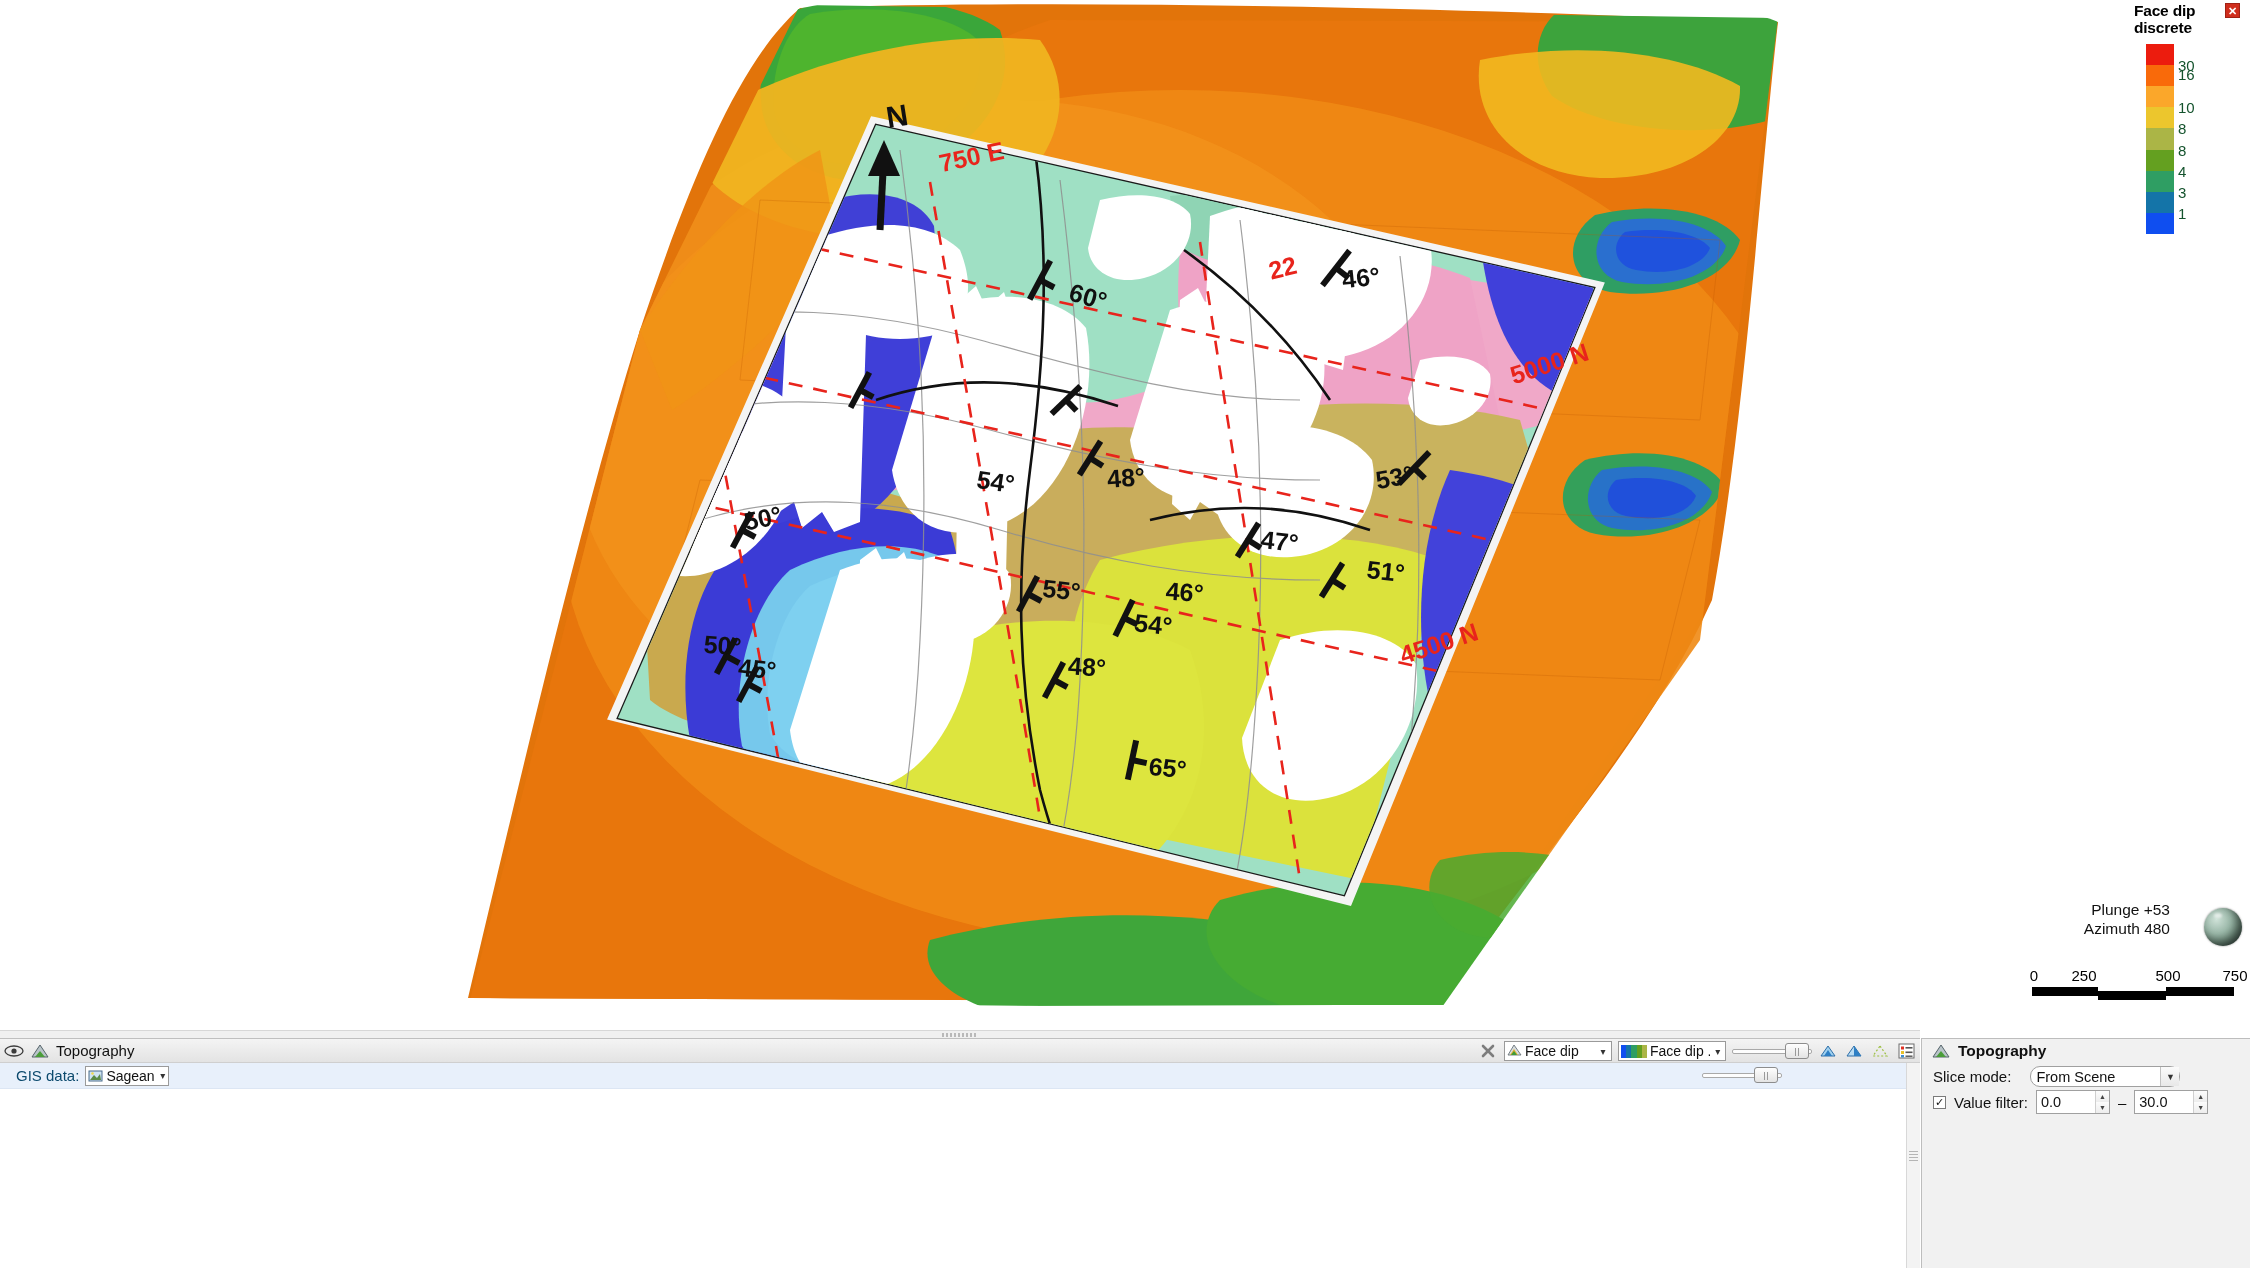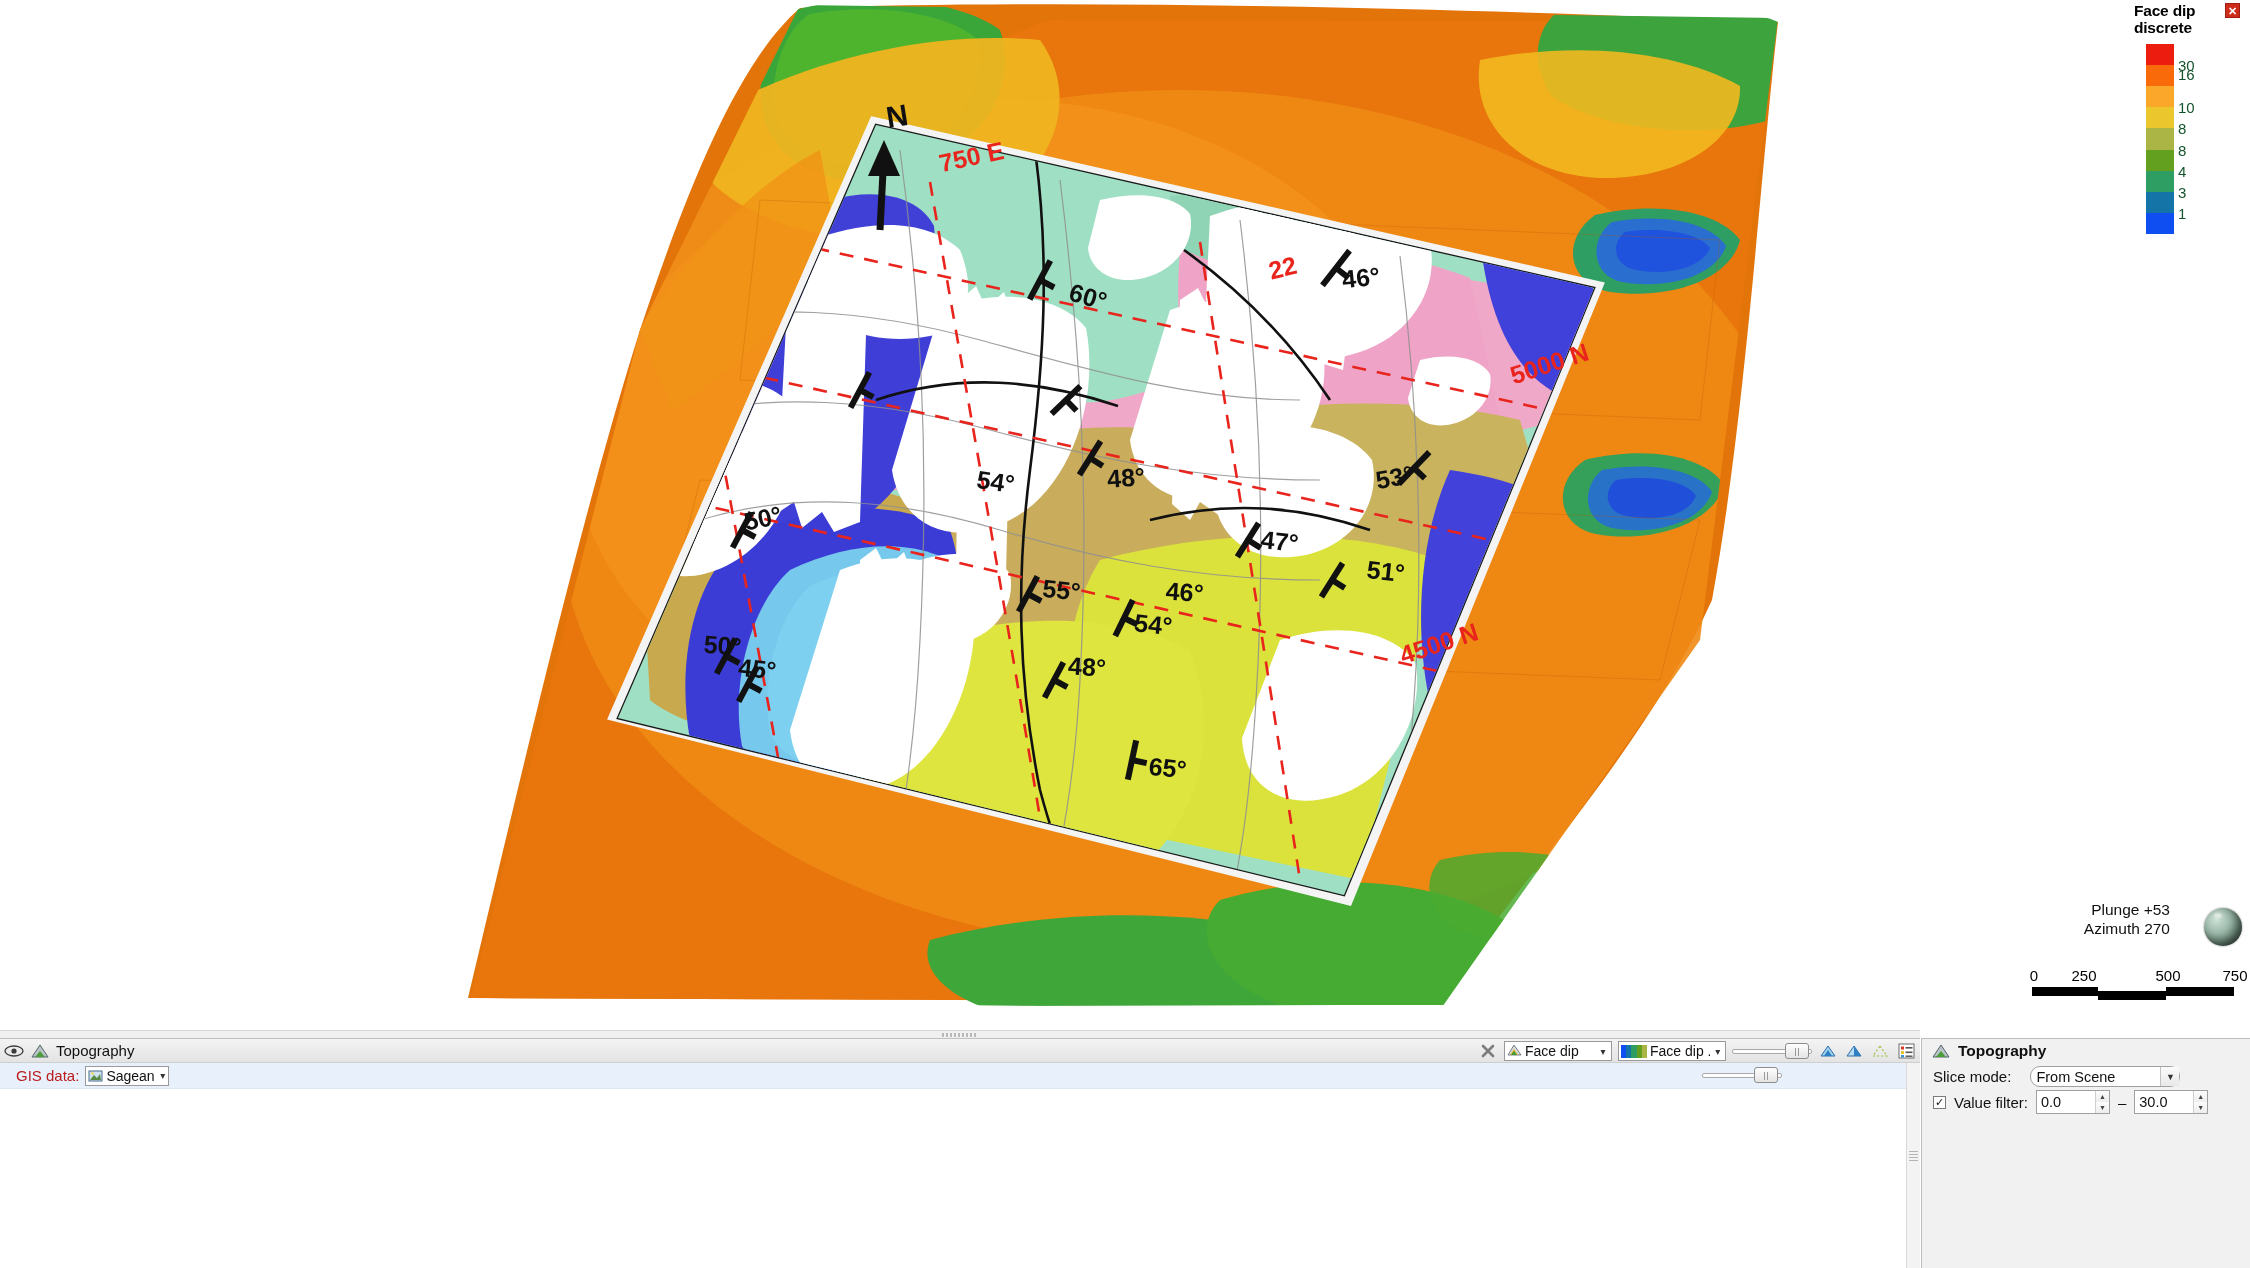--- a/index.html
+++ b/index.html
@@ -136,21 +136,21 @@
     background: repeating-linear-gradient(90deg, #9a9a9a 0 1px, transparent 1px 3px);
   }
 
   #dock-body {
     position: relative; height: 205px; background: #ffffff;
   }
   #dock-row {
     height: 26px; background: #e8f0fb; border-bottom: 1px solid #dce6f4;
     display: flex; align-items: center; padding-left: 16px; gap: 6px;
   }
-  #dock-row-label { font-size: 15px; color: #b91c1c; }
+  #dock-row-label { font-size: 15px; color: #0c4a6e; }
   #dock-row .combo { width: 84px; }
   #dock-row-slider { position: absolute; left: 1702px; top: 3px; }
 
   #dock-scroll {
     position: absolute; right: 0; top: 0; width: 14px; height: 100%;
     background: #f3f3f3; border-left: 1px solid #d8d8d8;
   }
   #dock-scroll-grip {
     position: absolute; left: 2px; top: 88px; width: 9px; height: 10px;
     background: repeating-linear-gradient(180deg, #b5b5b5 0 1px, #f3f3f3 1px 3px);
@@ -522,21 +522,21 @@
             <div class="legend-tick" style="top: 105.556px;">8</div>
             <div class="legend-tick" style="top: 126.667px;">4</div>
             <div class="legend-tick" style="top: 147.778px;">3</div>
             <div class="legend-tick" style="top: 168.889px;">1</div>
           </div>
       </div>
     </div>
 
     <div id="view-info">
       <div>Plunge  +53</div>
-      <div>Azimuth 270</div>
+      <div>Azimuth 480</div>
     </div>
     <div id="compass-ball"></div>
 
     <div id="scalebar">
       <div id="scalebar-labels">
           <div class="sb-label" style="left: 2px;">0</div>
           <div class="sb-label" style="left: 52px;">250</div>
           <div class="sb-label" style="left: 136px;">500</div>
           <div class="sb-label" style="left: 203px;">750</div>
         </div>

